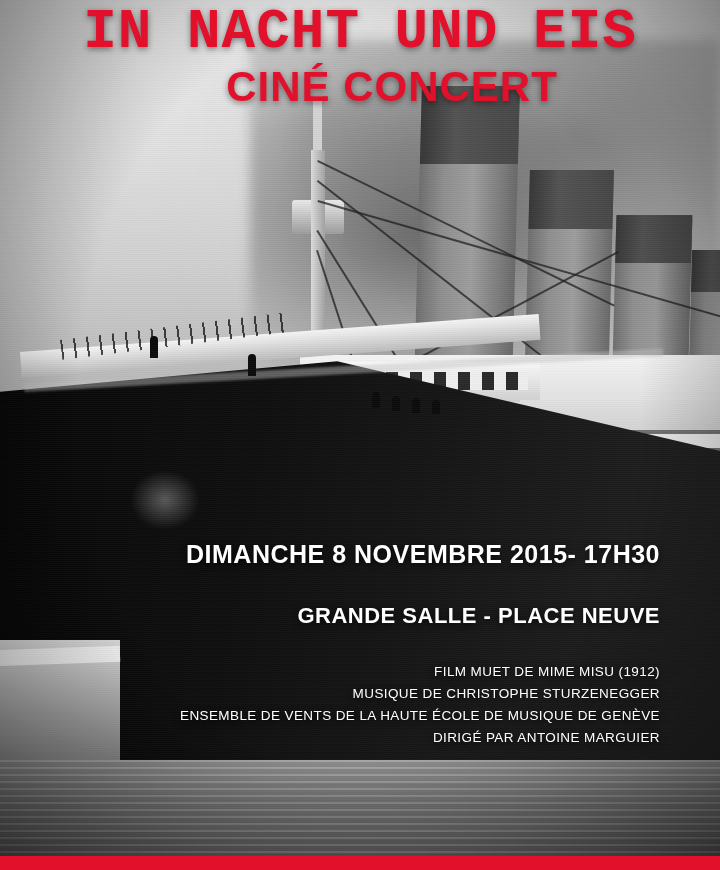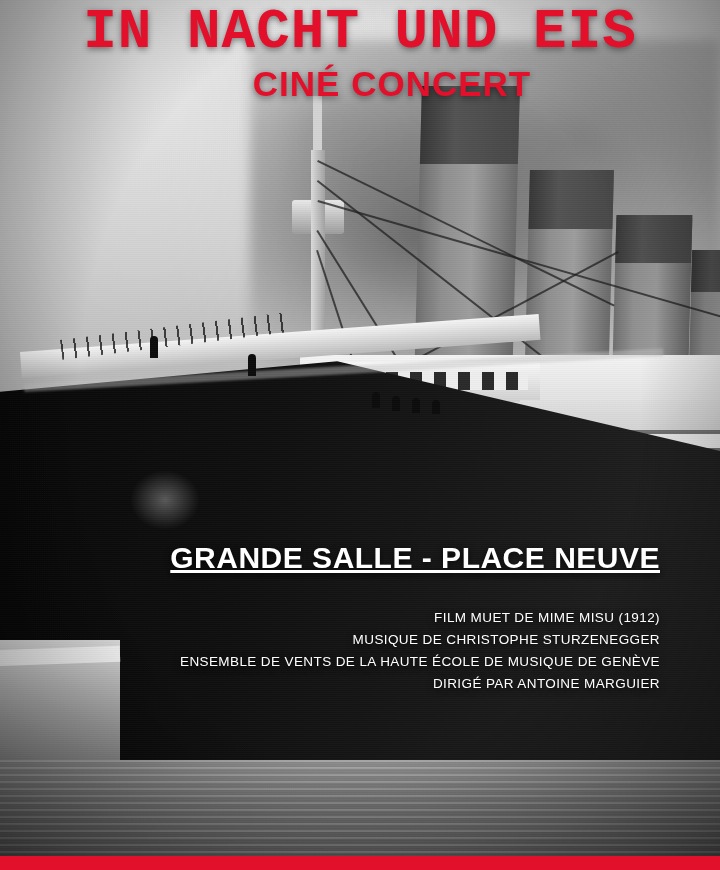--- a/index.html
+++ b/index.html
@@ -224,21 +224,21 @@
     font-size: 56px;
     font-weight: bold;
     letter-spacing: 1px;
     color: #e3102c;
     line-height: 1.0;
     text-shadow: 0 2px 6px rgba(0,0,0,0.45);
     font-family: Liberation Mono, monospace;
   }
   .title-sub {
     margin: 6px 16px 0 0;
-    font-size: 35px;
+    font-size: 42px;
     font-weight: bold;
     letter-spacing: 1px;
     color: #e3102c;
     line-height: 1.0;
     padding-left: 80px;
     text-shadow: 0 2px 6px rgba(0,0,0,0.45);
   }
 
   .infoblock {
     position: absolute;
@@ -250,25 +250,24 @@
     z-index: 5;
     text-shadow: 0 2px 7px rgba(0,0,0,0.75);
   }
   .date-line {
     font-size: 25px;
     font-weight: bold;
     letter-spacing: 0.5px;
     margin-bottom: 34px;
   }
   .venue-line {
-    font-size: 30px;
+    font-size: 22px;
     font-weight: bold;
     letter-spacing: 0.5px;
     line-height: 1.18;
-    text-decoration: underline;
   }
   .credits {
     margin-top: 32px;
     font-size: 13.5px;
     font-weight: normal;
     letter-spacing: 0.4px;
     line-height: 1.62;
   }
 
   .bottom-bar {
@@ -339,20 +338,21 @@
     <div class="grain"></div>
     <div class="vignette"></div>
   </div>
 
   <div class="titleblock">
     <h1 class="title-main">IN NACHT UND EIS</h1>
     <h2 class="title-sub">CINÉ CONCERT</h2>
   </div>
 
   <div class="infoblock">
+    <div class="date-line">DIMANCHE 8 NOVEMBRE 2015- 17H30</div>
     <div class="venue-line">
       <div>GRANDE SALLE - PLACE NEUVE</div>
     </div>
     <div class="credits">
       <div>FILM MUET DE MIME MISU (1912)</div>
       <div>MUSIQUE DE CHRISTOPHE STURZENEGGER</div>
       <div>ENSEMBLE DE VENTS DE LA HAUTE ÉCOLE DE MUSIQUE DE GENÈVE</div>
       <div>DIRIGÉ PAR ANTOINE MARGUIER</div>
     </div>
   </div>

